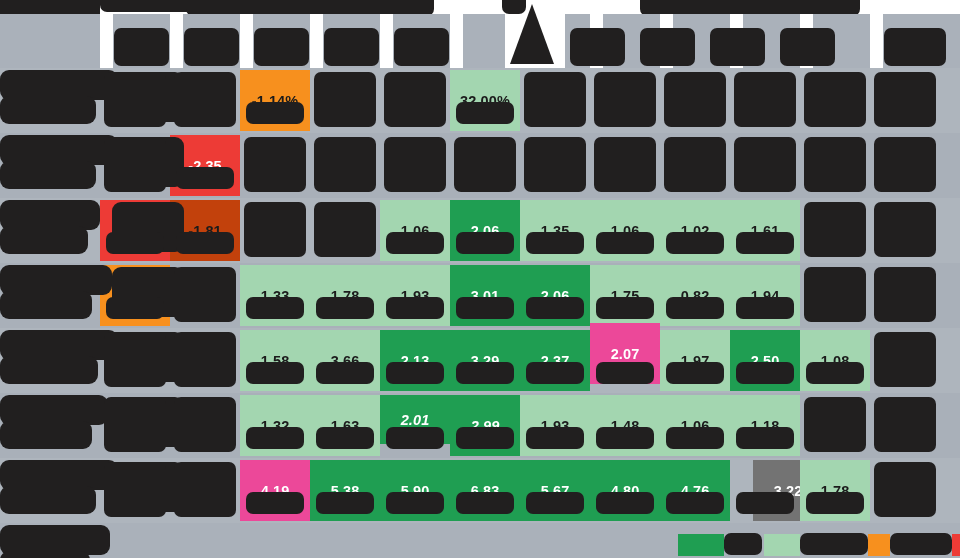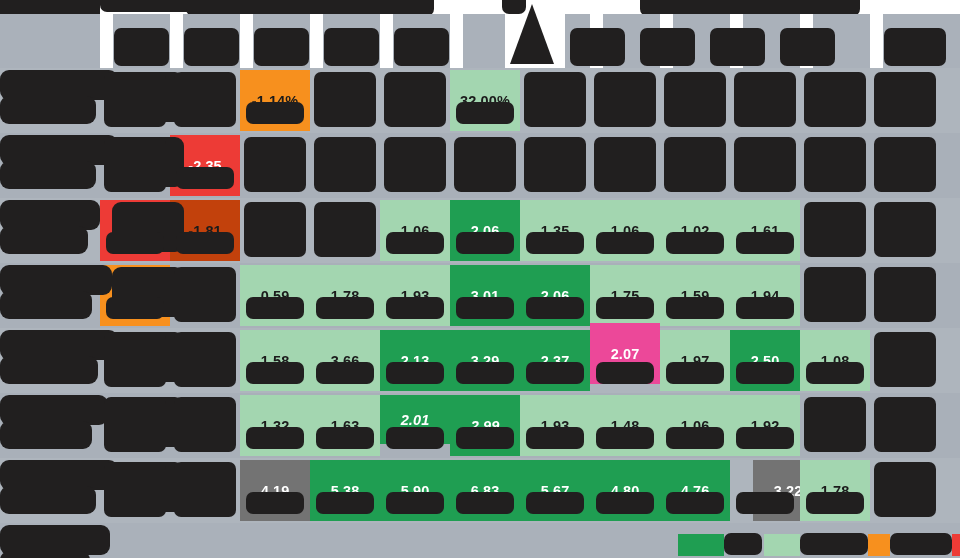--- a/index.html
+++ b/index.html
@@ -125,27 +125,27 @@
       <div class="cell dark" style="left: 450px; top: 200px; width: 70px; height: 61px; background: rgb(31, 158, 82);">2.06</div>
       <div class="cell" style="left: 520px; top: 200px; width: 70px; height: 61px; background: rgb(163, 214, 176);">1.35</div>
       <div class="cell" style="left: 590px; top: 200px; width: 70px; height: 61px; background: rgb(163, 214, 176);">1.06</div>
       <div class="cell" style="left: 660px; top: 200px; width: 70px; height: 61px; background: rgb(163, 214, 176);">1.02</div>
       <div class="cell" style="left: 730px; top: 200px; width: 70px; height: 61px; background: rgb(163, 214, 176);">1.61</div>
       <div class="cell blank" style="left: 800px; top: 200px; width: 70px; height: 61px;"></div>
       <div class="cell blank" style="left: 870px; top: 200px; width: 70px; height: 61px;"></div>
       <div class="rowband" style="left: 0px; top: 263px; width: 960px; height: 65px; background: rgb(169, 176, 185);"></div>
       <div class="cell" style="left: 100px; top: 265px; width: 70px; height: 61px; background: rgb(247, 144, 30);">-1.18</div>
       <div class="cell blank" style="left: 170px; top: 265px; width: 70px; height: 61px;"></div>
-      <div class="cell" style="left: 240px; top: 265px; width: 70px; height: 61px; background: rgb(163, 214, 176);">0.59</div>
+      <div class="cell" style="left: 240px; top: 265px; width: 70px; height: 61px; background: rgb(163, 214, 176);">1.33</div>
       <div class="cell" style="left: 310px; top: 265px; width: 70px; height: 61px; background: rgb(163, 214, 176);">1.78</div>
       <div class="cell" style="left: 380px; top: 265px; width: 70px; height: 61px; background: rgb(163, 214, 176);">1.93</div>
       <div class="cell dark" style="left: 450px; top: 265px; width: 70px; height: 61px; background: rgb(31, 158, 82);">3.01</div>
       <div class="cell dark" style="left: 520px; top: 265px; width: 70px; height: 61px; background: rgb(31, 158, 82);">2.06</div>
       <div class="cell" style="left: 590px; top: 265px; width: 70px; height: 61px; background: rgb(163, 214, 176);">1.75</div>
-      <div class="cell" style="left: 660px; top: 265px; width: 70px; height: 61px; background: rgb(163, 214, 176);">1.59</div>
+      <div class="cell" style="left: 660px; top: 265px; width: 70px; height: 61px; background: rgb(163, 214, 176);">0.82</div>
       <div class="cell" style="left: 730px; top: 265px; width: 70px; height: 61px; background: rgb(163, 214, 176);">1.94</div>
       <div class="cell blank" style="left: 800px; top: 265px; width: 70px; height: 61px;"></div>
       <div class="cell blank" style="left: 870px; top: 265px; width: 70px; height: 61px;"></div>
       <div class="rowband" style="left: 0px; top: 328px; width: 960px; height: 65px; background: rgb(174, 181, 189);"></div>
       <div class="cell blank" style="left: 100px; top: 330px; width: 70px; height: 61px;"></div>
       <div class="cell blank" style="left: 170px; top: 330px; width: 70px; height: 61px;"></div>
       <div class="cell" style="left: 240px; top: 330px; width: 70px; height: 61px; background: rgb(163, 214, 176);">1.58</div>
       <div class="cell" style="left: 310px; top: 330px; width: 70px; height: 61px; background: rgb(163, 214, 176);">3.66</div>
       <div class="cell dark" style="left: 380px; top: 330px; width: 70px; height: 61px; background: rgb(31, 158, 82);">2.13</div>
       <div class="cell dark" style="left: 450px; top: 330px; width: 70px; height: 61px; background: rgb(31, 158, 82);">3.29</div>
@@ -158,27 +158,27 @@
       <div class="rowband" style="left: 0px; top: 393px; width: 960px; height: 65px; background: rgb(169, 176, 185);"></div>
       <div class="cell blank" style="left: 100px; top: 395px; width: 70px; height: 61px;"></div>
       <div class="cell blank" style="left: 170px; top: 395px; width: 70px; height: 61px;"></div>
       <div class="cell" style="left: 240px; top: 395px; width: 70px; height: 61px; background: rgb(163, 214, 176);">1.32</div>
       <div class="cell" style="left: 310px; top: 395px; width: 70px; height: 61px; background: rgb(163, 214, 176);">1.63</div>
       <div class="cell dark" style="left: 380px; top: 395px; width: 70px; height: 49px; background: rgb(31, 158, 82); font-style: italic;">2.01</div>
       <div class="cell dark" style="left: 450px; top: 395px; width: 70px; height: 61px; background: rgb(31, 158, 82); font-style: italic;">2.99</div>
       <div class="cell" style="left: 520px; top: 395px; width: 70px; height: 61px; background: rgb(163, 214, 176);">1.93</div>
       <div class="cell" style="left: 590px; top: 395px; width: 70px; height: 61px; background: rgb(163, 214, 176);">1.48</div>
       <div class="cell" style="left: 660px; top: 395px; width: 70px; height: 61px; background: rgb(163, 214, 176);">1.06</div>
-      <div class="cell" style="left: 730px; top: 395px; width: 70px; height: 61px; background: rgb(163, 214, 176);">1.92</div>
+      <div class="cell" style="left: 730px; top: 395px; width: 70px; height: 61px; background: rgb(163, 214, 176);">1.18</div>
       <div class="cell blank" style="left: 800px; top: 395px; width: 70px; height: 61px;"></div>
       <div class="cell blank" style="left: 870px; top: 395px; width: 70px; height: 61px;"></div>
       <div class="rowband" style="left: 0px; top: 458px; width: 960px; height: 65px; background: rgb(174, 181, 189);"></div>
       <div class="cell blank" style="left: 100px; top: 460px; width: 70px; height: 61px;"></div>
       <div class="cell blank" style="left: 170px; top: 460px; width: 70px; height: 61px;"></div>
-      <div class="cell dark" style="left: 240px; top: 460px; width: 70px; height: 61px; background: #737373; text-align: center;">4.19</div>
+      <div class="cell dark" style="left: 240px; top: 460px; width: 70px; height: 61px; background: #ec4899; text-align: center;">4.19</div>
       <div class="cell dark" style="left: 310px; top: 460px; width: 70px; height: 61px; background: rgb(31, 158, 82);">5.38</div>
       <div class="cell dark" style="left: 380px; top: 460px; width: 70px; height: 61px; background: rgb(31, 158, 82);">5.90</div>
       <div class="cell dark" style="left: 450px; top: 460px; width: 70px; height: 61px; background: rgb(31, 158, 82);">6.83</div>
       <div class="cell dark" style="left: 520px; top: 460px; width: 70px; height: 61px; background: rgb(31, 158, 82);">5.67</div>
       <div class="cell dark" style="left: 590px; top: 460px; width: 70px; height: 61px; background: rgb(31, 158, 82);">4.80</div>
       <div class="cell dark" style="left: 660px; top: 460px; width: 70px; height: 61px; background: rgb(31, 158, 82);">4.76</div>
       <div class="cell dark" style="left: 753px; top: 460px; width: 70px; height: 61px; background: #737373;">3.22</div>
       <div class="cell" style="left: 800px; top: 460px; width: 70px; height: 61px; background: rgb(163, 214, 176);">1.78</div>
       <div class="cell blank" style="left: 870px; top: 460px; width: 70px; height: 61px;"></div>
     </div>

